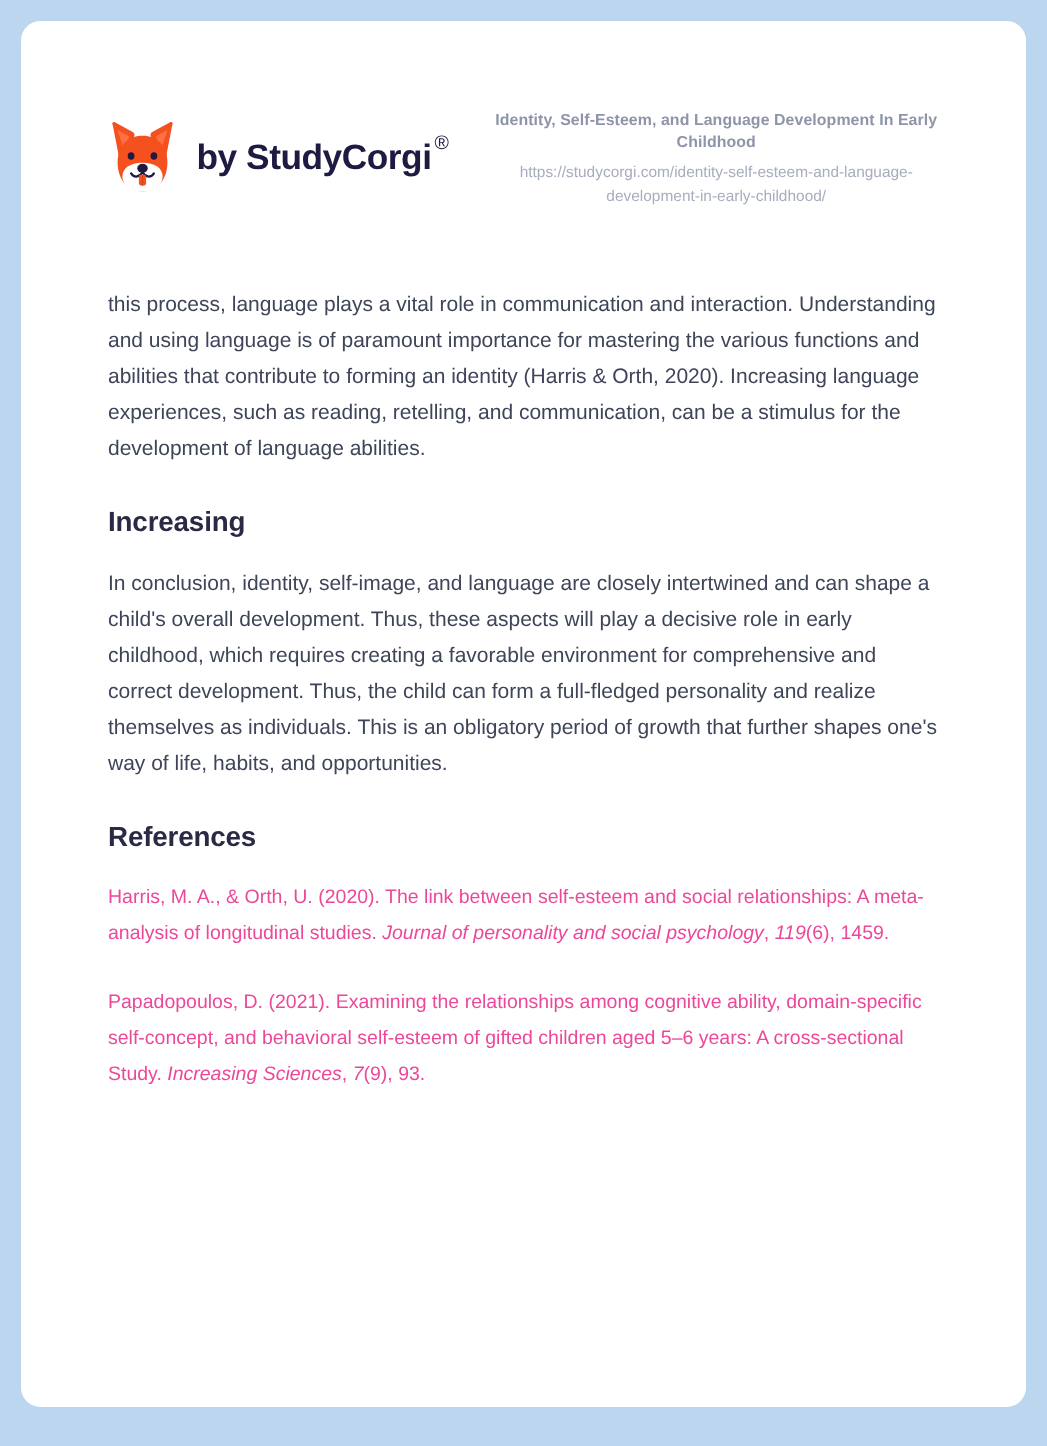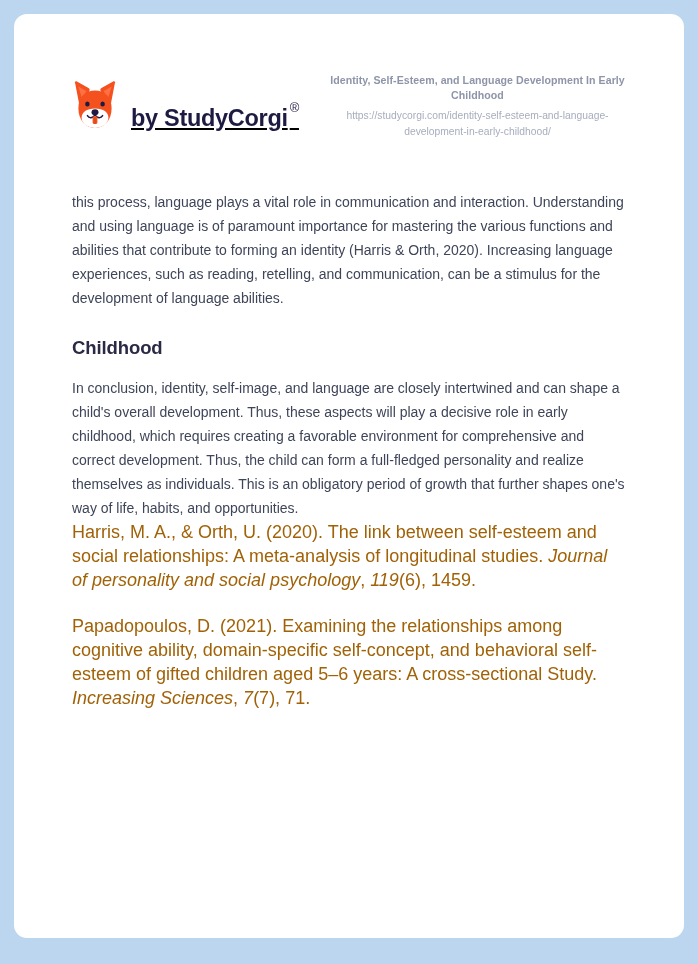--- a/index.html
+++ b/index.html
@@ -34,23 +34,22 @@
   .doc-header {
     display: flex;
     align-items: center;
     justify-content: space-between;
     padding-top: 52px;
     height: 130px;
   }
 
   .brand {
     display: flex;
-    align-items: flex-end;
+    align-items: center;
     flex: 0 0 auto;
-    text-decoration: underline;
   }
 
   .corgi-logo {
     width: 46px;
     height: 50px;
     flex: 0 0 auto;
     display: block;
   }
 
   .brand-text {
@@ -115,23 +114,23 @@
   .section-head {
     font-size: 18.5px;
     font-weight: bold;
     color: #2b2a45;
     margin-top: 27px;
     margin-bottom: 17px;
     letter-spacing: -0.1px;
   }
 
   .ref-entry {
-    font-size: 18px;
+    font-size: 13px;
     line-height: 24px;
-    color: #a16207;
+    color: #ec4899;
     margin-bottom: 22px;
   }
 
   .ref-entry:last-child { margin-bottom: 0; }
 
   .it { font-style: italic; }
 </style>
 </head>
 <body>
 
@@ -175,25 +174,26 @@
         <div class="doc-title">Identity, Self-Esteem, and Language Development In Early Childhood</div>
         <div class="doc-url">https://studycorgi.com/identity-self-esteem-and-language-development-in-early-childhood/</div>
       </div>
 
     </div>
 
     <div class="doc-body">
 
       <p class="para">this process, language plays a vital role in communication and interaction. Understanding and using language is of paramount importance for mastering the various functions and abilities that contribute to forming an identity (Harris &amp; Orth, 2020). Increasing language experiences, such as reading, retelling, and communication, can be a stimulus for the development of language abilities.</p>
 
-      <h2 class="section-head">Childhood</h2>
+      <h2 class="section-head">Increasing</h2>
 
       <p class="para">In conclusion, identity, self-image, and language are closely intertwined and can shape a child's overall development. Thus, these aspects will play a decisive role in early childhood, which requires creating a favorable environment for comprehensive and correct development. Thus, the child can form a full-fledged personality and realize themselves as individuals. This is an obligatory period of growth that further shapes one's way of life, habits, and opportunities.</p>
 
+      <h2 class="section-head">References</h2>
 
       <p class="ref-entry"><span>Harris, M. A., &amp; Orth, U. (2020). The link between self-esteem and social relationships: A meta-analysis of longitudinal studies. </span><span class="it">Journal of personality and social psychology</span><span>, </span><span class="it">119</span><span>(6), 1459.</span></p>
 
-      <p class="ref-entry"><span>Papadopoulos, D. (2021). Examining the relationships among cognitive ability, domain-specific self-concept, and behavioral self-esteem of gifted children aged 5–6 years: A cross-sectional Study. </span><span class="it">Increasing Sciences</span><span>, </span><span class="it">7</span><span>(7), 71.</span></p>
+      <p class="ref-entry"><span>Papadopoulos, D. (2021). Examining the relationships among cognitive ability, domain-specific self-concept, and behavioral self-esteem of gifted children aged 5–6 years: A cross-sectional Study. </span><span class="it">Increasing Sciences</span><span>, </span><span class="it">7</span><span>(9), 93.</span></p>
 
     </div>
 
   </div>
 </div>
 
 </body></html>

